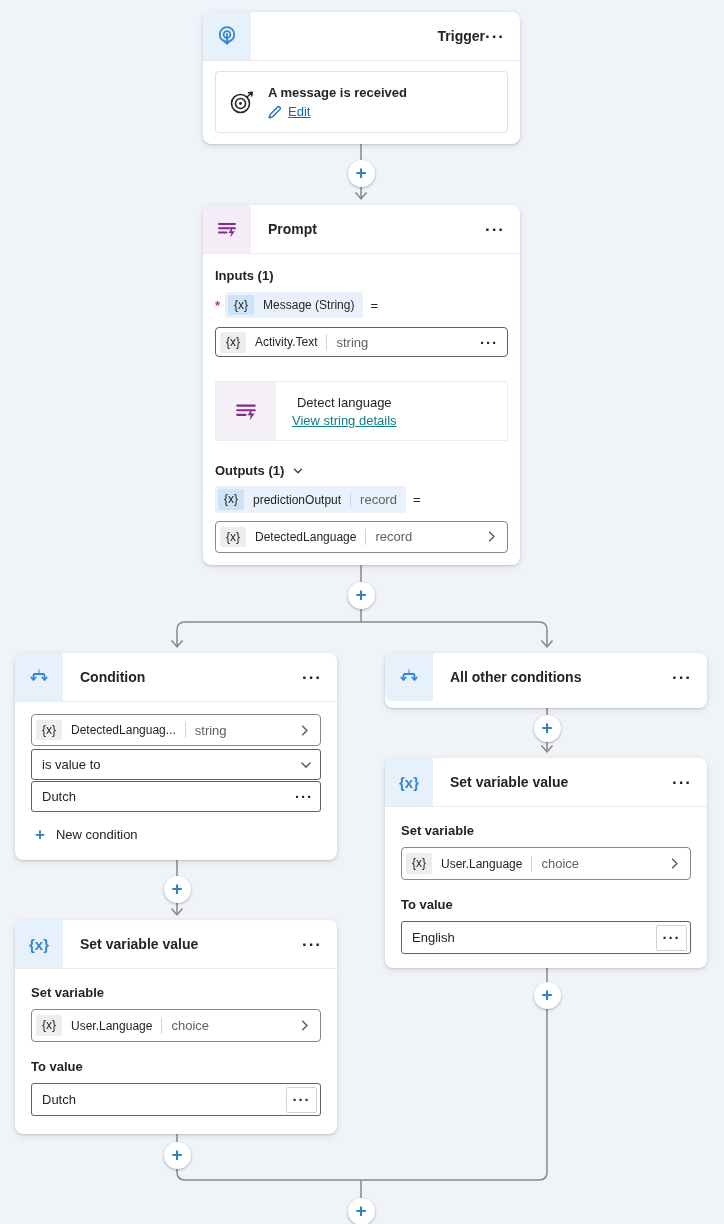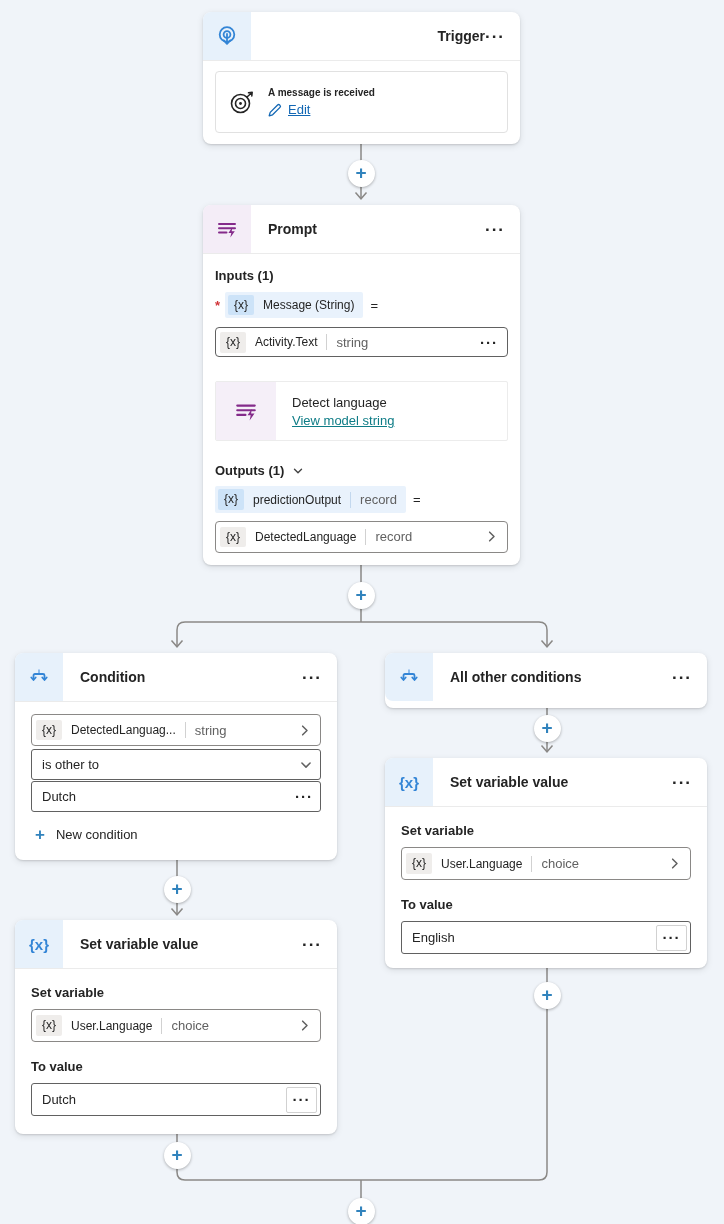--- a/index.html
+++ b/index.html
@@ -36,33 +36,33 @@
   .token-row { display:flex; align-items:center; }
   .token-hl { display:flex; align-items:center; background:#E9F2FC; padding:3px 9px 3px 3px; border-radius:2px; }
   .req { color:#D13438; margin-right:5px; font-size:13px; font-weight:700; }
   .eq { font-size:13px; color:#242424; margin-left:7px; }
 
   .dots-btn { font-weight:700; color:#242424; font-size:15px; letter-spacing:1px; line-height:1; cursor:pointer; }
   .mini-btn { border:1px solid #D1D1D1; border-radius:2px; background:#fff; width:31px; height:26px; display:flex; align-items:center; justify-content:center; cursor:pointer; }
 
   .model-banner { display:flex; border:1px solid #ECECEC; border-radius:2px; height:60px; background:#fff; overflow:hidden; margin-top:24px; }
   .model-icon-cell { width:60px; flex:0 0 60px; background:#F5EFF8; display:flex; align-items:center; justify-content:center; }
-  .model-info { display:flex; flex-direction:column; justify-content:center; padding-left:16px; font-size:13px; }
+  .model-info { display:flex; flex-direction:column; justify-content:center; padding-left:16px; font-size:13px;align-items:center; }
   .model-name { color:#242424; }
   .teal-link { color:#0E7C86; text-decoration:underline; margin-top:3px; cursor:pointer; }
   .blue-link { color:#1267B4; text-decoration:underline; font-size:13px; cursor:pointer; }
 
   .field { border:1.5px solid #616161; border-radius:3px; height:31px; display:flex; align-items:center; padding:0 7px 0 10px; font-size:13px; color:#242424; background:#fff; }
 
   .plus { position:absolute; width:27px; height:27px; border-radius:50%; background:#fff;
           box-shadow:0 1px 3px rgba(0,0,0,.3); display:flex; align-items:center; justify-content:center;
           color:#3183BD; font-size:19px; font-weight:700; line-height:1; z-index:2; cursor:pointer; padding-bottom:2px; }
 
   .trigger-item { border:1px solid #E1E1E1; border-radius:4px; height:62px; display:flex; align-items:center; padding:0 12px; gap:13px; margin:10px 12px 12px; }
-  .ti-title { font-size:10px; font-weight:700; color:#242424; }
+  .ti-title { font-size:13px; font-weight:700; color:#242424; }
   .edit-row { display:flex; align-items:center; gap:6px; margin-top:4px; }
 
   .newcond { display:flex; align-items:center; gap:11px; margin-top:14px; padding-left:4px; cursor:pointer; }
   .newcond .pl { color:#3183BD; font-size:17px; font-weight:700; line-height:1; }
   .newcond .lbl { font-size:13px; color:#242424; }
 
   .out-row { display:flex; align-items:center; gap:8px; }
 </style>
 </head>
 <body>
@@ -155,21 +155,21 @@
 
       <div class="model-banner">
         <div class="model-icon-cell">
           <svg width="24" height="24" viewBox="0 0 22 22">
             <path d="M3 6 H19 M3 10.3 H19 M3 14.6 H10.5" stroke="#842B8A" stroke-width="2" stroke-linecap="round"></path>
             <path d="M16.3 9.2 L12.4 15 H15.3 L14.3 19.6 L18.8 13.2 H15.7 Z" fill="#842B8A"></path>
           </svg>
         </div>
         <div class="model-info">
           <span class="model-name">Detect language</span>
-          <span class="teal-link">View model string</span>
+          <span class="teal-link">View string details</span>
         </div>
       </div>
 
       <div class="out-row" style="margin-top:22px;">
         <span class="sec-label">Outputs (1)</span>
         <svg width="12" height="12" viewBox="0 0 12 12">
           <path d="M2.5 4.3 L6 7.8 L9.5 4.3" stroke="#424242" stroke-width="1.4" fill="none" stroke-linecap="round" stroke-linejoin="round"></path>
         </svg>
       </div>
 
@@ -214,21 +214,21 @@
         <span class="chip">{x}</span>
         <span class="tname">DetectedLanguag...</span>
         <span class="tdiv"></span>
         <span class="ttype">string</span>
         <span class="spacer"></span>
         <svg width="13" height="13" viewBox="0 0 12 12">
           <path d="M4.3 2 L8.3 6 L4.3 10" stroke="#616161" stroke-width="1.4" fill="none" stroke-linecap="round" stroke-linejoin="round"></path>
         </svg>
       </div>
       <div class="field" style="margin-top:3px;">
-        <span>is other to</span>
+        <span>is value to</span>
         <span class="spacer"></span>
         <svg width="14" height="14" viewBox="0 0 12 12">
           <path d="M2.5 4.3 L6 7.8 L9.5 4.3" stroke="#616161" stroke-width="1.3" fill="none" stroke-linecap="round" stroke-linejoin="round"></path>
         </svg>
       </div>
       <div class="field" style="margin-top:1px;">
         <span>Dutch</span>
         <span class="spacer"></span>
         <span class="dots-btn">···</span>
       </div>

